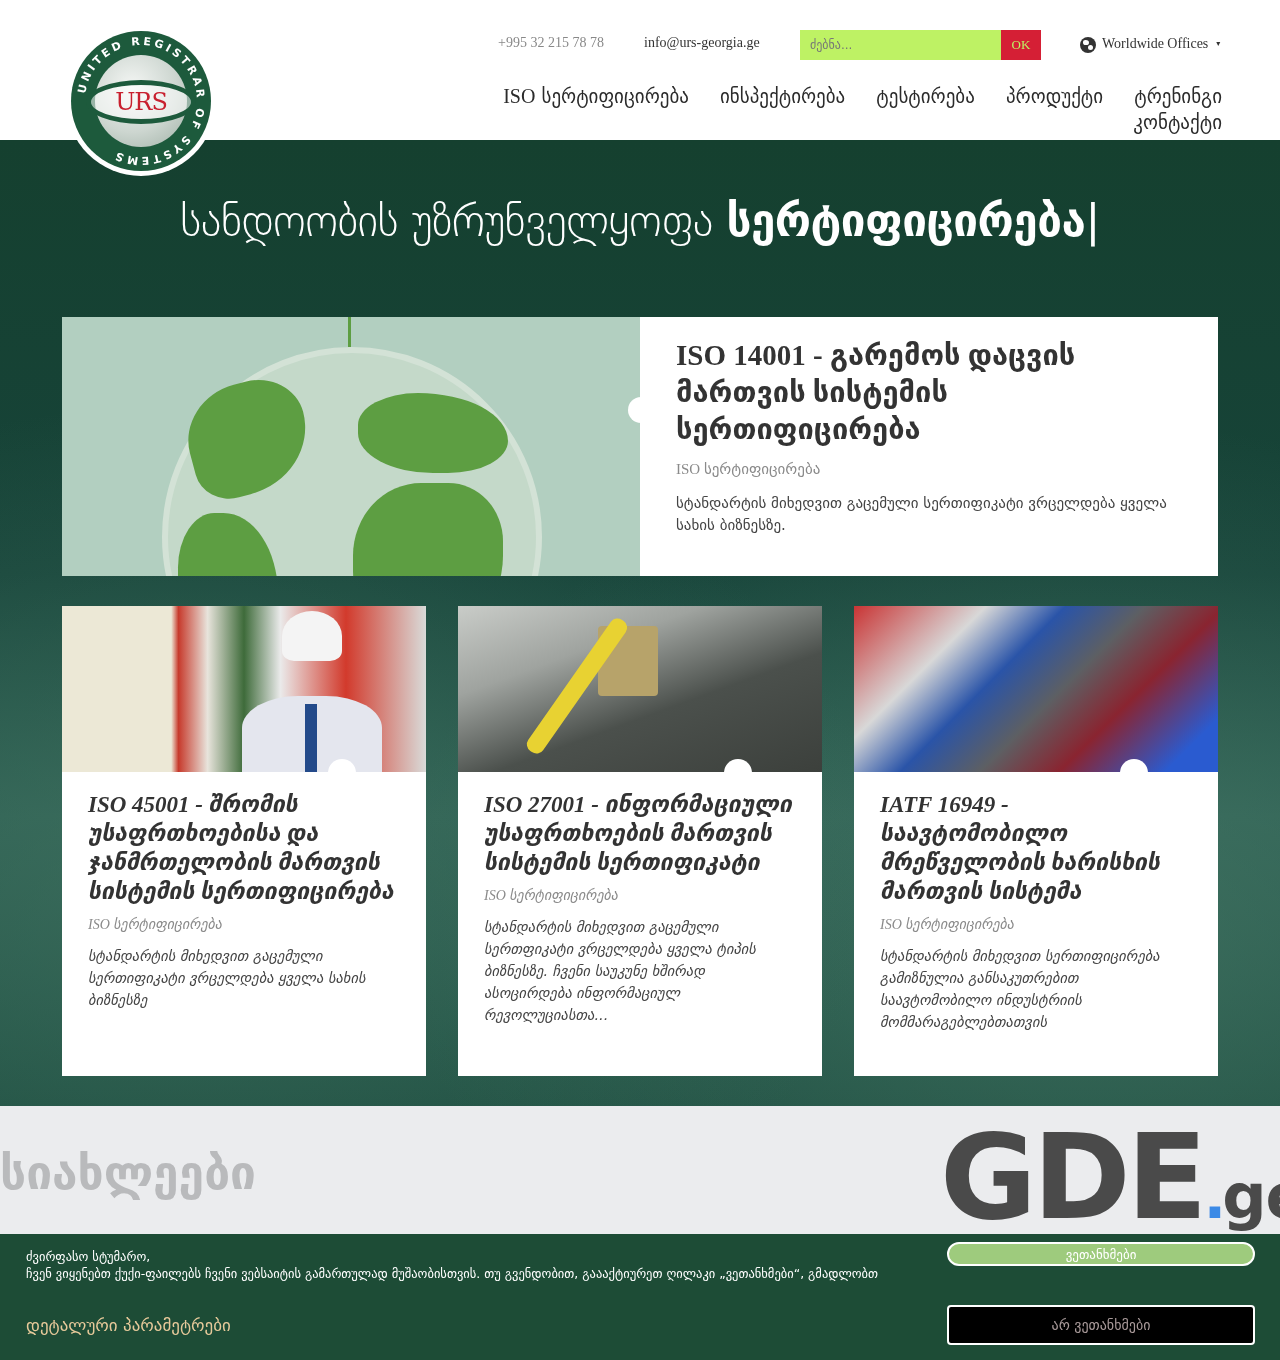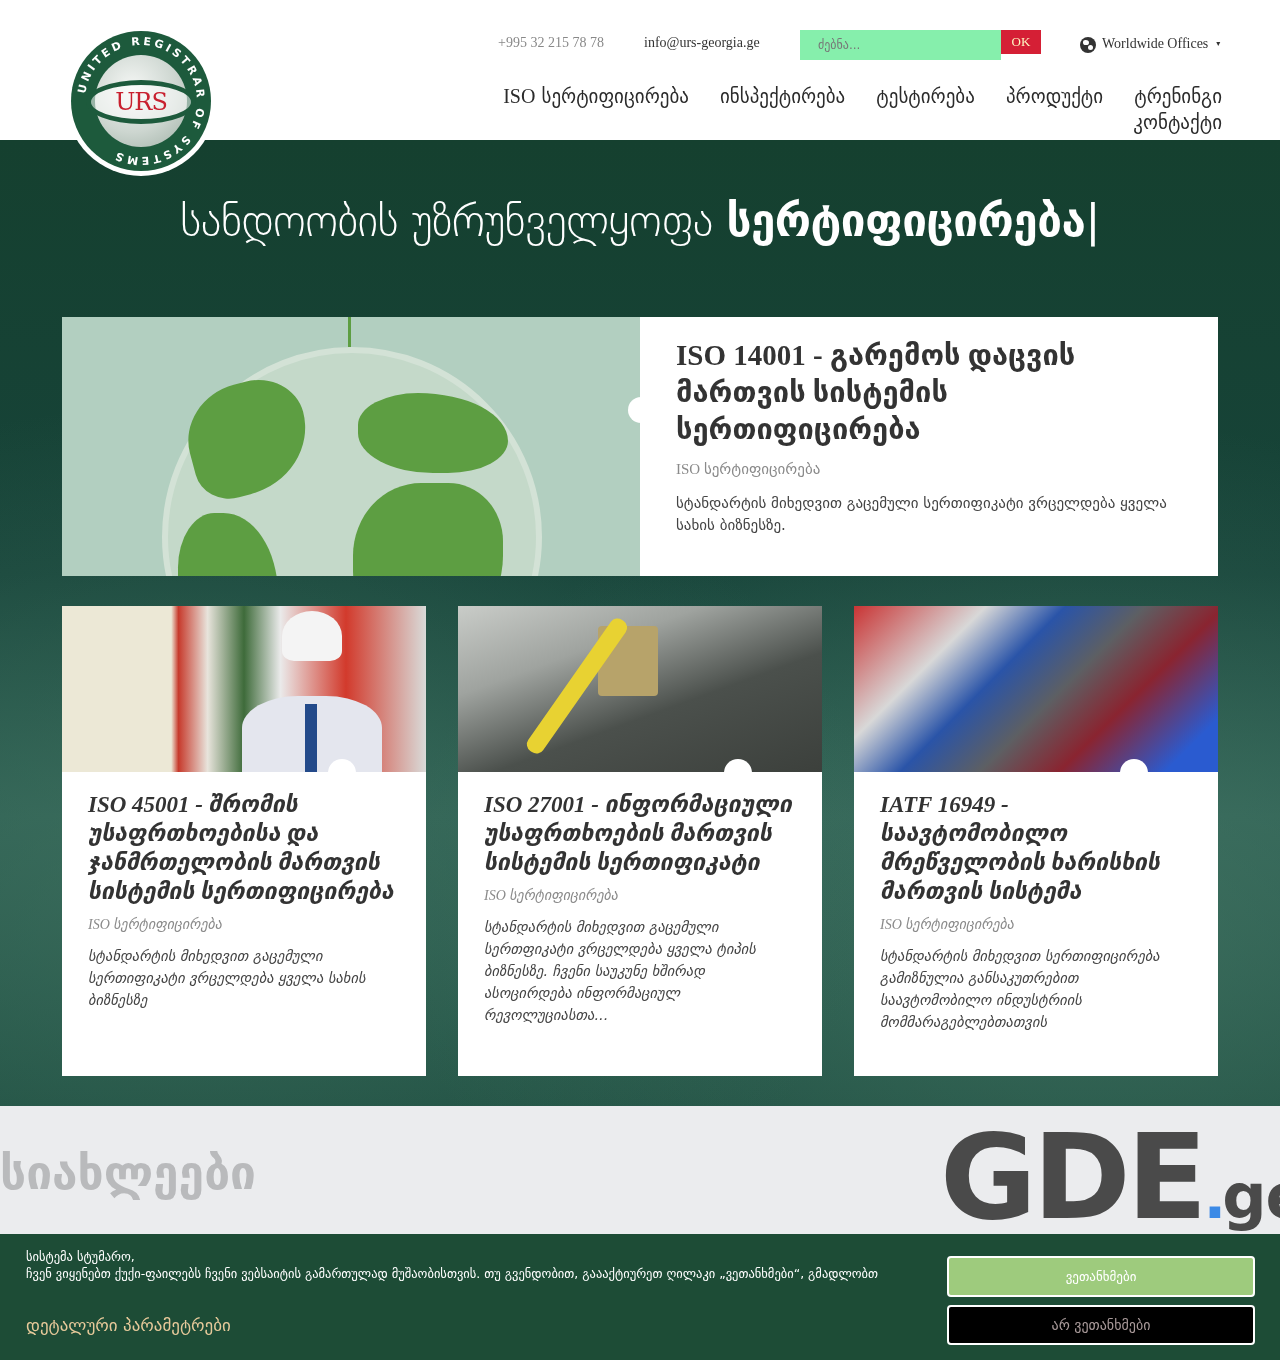--- a/index.html
+++ b/index.html
@@ -13,23 +13,23 @@
     .logo-inner { position: absolute; left: 24px; top: 24px; width: 92px; height: 92px; border-radius: 50%;
       background: radial-gradient(circle at 40% 35%, #f4f6f4 0%, #cdd6d0 55%, #9fb0a5 100%); }
     .logo-oval { position: absolute; left: 20px; top: 54px; width: 110px; height: 44px; border-radius: 50%; border: 5px solid #1d5a3c;
       background: rgba(255,255,255,0.55); display: flex; align-items: center; justify-content: center; }
     .logo-text { font-family: "DejaVu Serif", serif; font-size: 24px; color: #c8202f; font-weight: normal; letter-spacing: -1px; }
     .logo-ring-text { position: absolute; left: 0; top: 0; width: 140px; height: 140px; }
 
     .top-phone { position: absolute; left: 494px; top: 35px; font-family: "Liberation Serif", serif; font-size: 14px; color: #888; }
     .top-email { position: absolute; left: 640px; top: 35px; font-family: "Liberation Serif", serif; font-size: 14px; color: #333; }
     .search { position: absolute; left: 796px; top: 30px; width: 241px; height: 30px; display: flex; }
-    .search-input { width: 201px; height: 30px; border: none; background: #86efac; padding: 0 18px; font-family: "DejaVu Sans", sans-serif; font-size: 12px; color: #555; outline: none; }
+    .search-input { width: 201px; height: 30px; border: none; background: #bef264; padding: 0 10px; font-family: "DejaVu Sans", sans-serif; font-size: 12px; color: #555; outline: none; }
     .search-input::placeholder { color: #777; }
-    .search-btn { width: 40px; height: 24px; border: none; background: #d51f35; color: #fef9c3; font-family: "Liberation Serif", serif; font-size: 13px; cursor: pointer; }
+    .search-btn { width: 40px; height: 30px; border: none; background: #d51f35; color: #bef264; font-family: "Liberation Serif", serif; font-size: 13px; cursor: pointer; }
     .offices { position: absolute; left: 1076px; top: 34px; display: flex; align-items: center; gap: 6px; font-family: "Liberation Serif", serif; font-size: 14px; color: #333; cursor: pointer; }
     .globe-icon { width: 16px; height: 16px; border-radius: 50%; background: #333; position: relative; margin-top: 3px; }
     .globe-icon::before { content: ""; position: absolute; left: 3px; top: 3px; width: 6px; height: 5px; background: #fff; border-radius: 40% 60% 50% 50%; }
     .globe-icon::after { content: ""; position: absolute; left: 8px; top: 8px; width: 5px; height: 5px; background: #fff; border-radius: 50%; }
     .caret { font-size: 8px; color: #333; margin-left: 2px; }
 
     .nav { position: absolute; right: 62px; top: 84px; width: 800px; text-align: right; line-height: 25px; }
     .nav-item { display: inline-block; margin-left: 26px; font-family: "DejaVu Sans", sans-serif; font-size: 19px; color: #2b2b2b; cursor: pointer; }
     .nav-item .iso { font-family: "Liberation Serif", serif; font-size: 20px; }
 
@@ -85,21 +85,21 @@
     .watermark { position: absolute; left: 940px; top: 1112px; width: 310px; height: 180px; z-index: 20; pointer-events: none; }
     .wm-logo { font-family: "DejaVu Sans", sans-serif; font-weight: bold; font-size: 118px; color: #4a4a4a; letter-spacing: -4px; line-height: 130px; }
     .wm-dot { color: #3b8ae6; font-size: 60px; }
     .wm-ge { font-size: 62px; letter-spacing: -1px; }
     .wm-sub { font-family: "DejaVu Sans", sans-serif; font-size: 21px; color: #4a4a4a; margin-top: -6px; margin-left: 2px; white-space: nowrap; }
 
     
     .cookie { position: absolute; left: 0; top: 1234px; width: 1280px; height: 126px; background: #1d4c36; z-index: 10; }
     .cookie-text { position: absolute; left: 26px; top: 14px; width: 880px; font-family: "DejaVu Sans", sans-serif; font-size: 12.5px; line-height: 17px; color: #ffffff; }
     .cookie-link { position: absolute; left: 26px; top: 81px; font-family: "DejaVu Sans", sans-serif; font-size: 17px; color: #e6c99a; cursor: pointer; }
-    .btn-accept { position: absolute; left: 947px; top: 22px; width: 308px; height: 41px; border-radius: 4px; border: 2px solid #ffffff; background: #9ecb7d; color: #ffffff; font-family: "DejaVu Sans", sans-serif; font-size: 13px; cursor: pointer; }
+    .btn-accept { position: absolute; left: 947px; top: 8px; width: 308px; height: 24px; border-radius: 13px; border: 2px solid #ffffff; background: #9ecb7d; color: #ffffff; font-family: "DejaVu Sans", sans-serif; font-size: 13px; cursor: pointer; }
     .btn-decline { position: absolute; left: 947px; top: 71px; width: 308px; height: 40px; border-radius: 4px; border: 2px solid #ffffff; background: #000000; color: #a99a9a; font-family: "DejaVu Sans", sans-serif; font-size: 14px; cursor: pointer; }
   </style>
 </head>
 <body>
 
 <div class="header">
   <div class="top-phone">+995 32 215 78 78</div>
   <div class="top-email">info@urs-georgia.ge</div>
   <div class="search">
     <input class="search-input" type="text" placeholder="ძებნა..." style="">
@@ -195,21 +195,21 @@
     <p class="card-desc">სტანდარტის მიხედვით სერთიფიცირება გამიზნულია განსაკუთრებით საავტომობილო ინდუსტრიის მომმარაგებლებთათვის</p>
   </div>
 </div>
 
 <section class="news">
   <h2 class="news-title">სიახლეები</h2>
 </section>
 
 <div class="cookie">
   <div class="cookie-text">
-    <div>სისტემა სტუმარო,</div>
+    <div>ძვირფასო სტუმარო,</div>
     <div>ჩვენ ვიყენებთ ქუქი-ფაილებს ჩვენი ვებსაიტის გამართულად მუშაობისთვის. თუ გვენდობით, გაააქტიურეთ ღილაკი „ვეთანხმები“, გმადლობთ</div>
   </div>
   <div class="cookie-link">დეტალური პარამეტრები</div>
   <button class="btn-accept">ვეთანხმები</button>
   <button class="btn-decline">არ ვეთანხმები</button>
 </div>
 
 <div class="watermark">
   <div class="wm-logo"><span>GDE</span><span class="wm-dot">.</span><span class="wm-ge">ge</span></div>
 </div>

